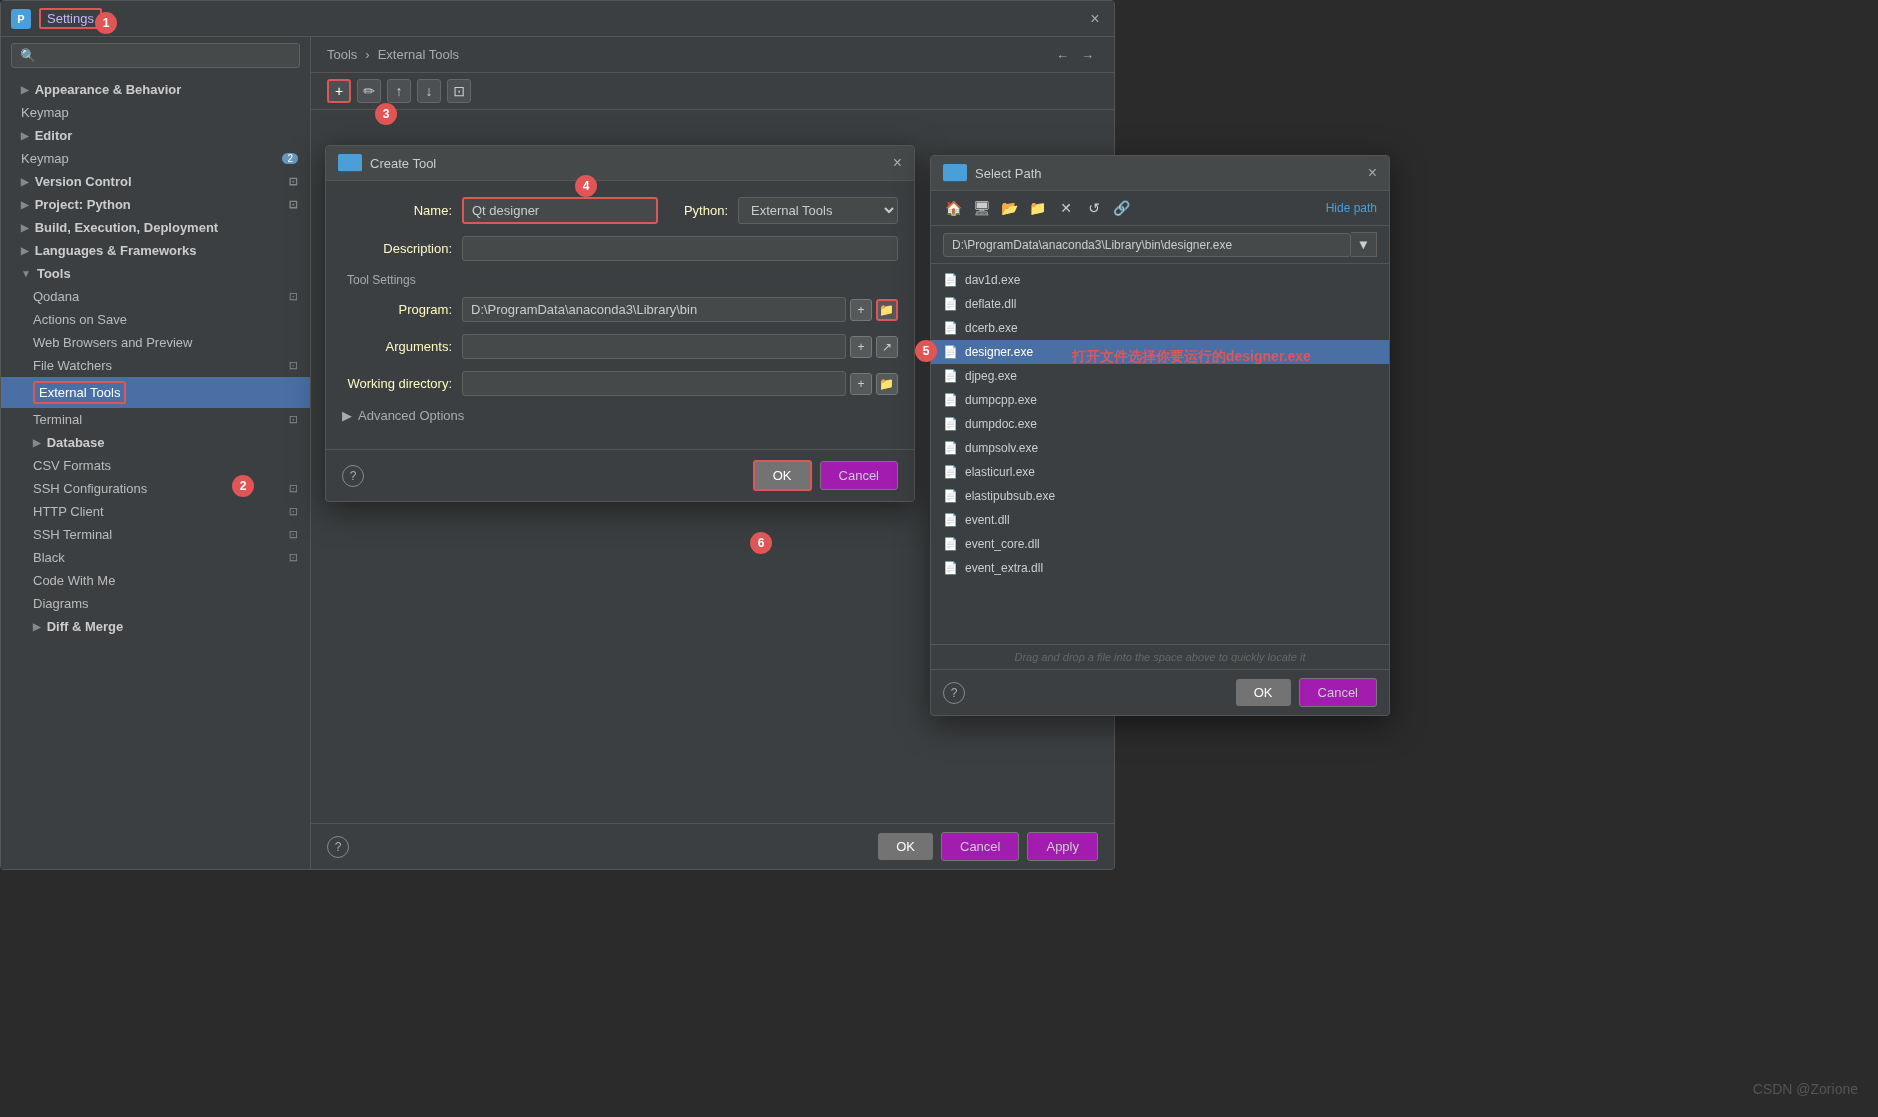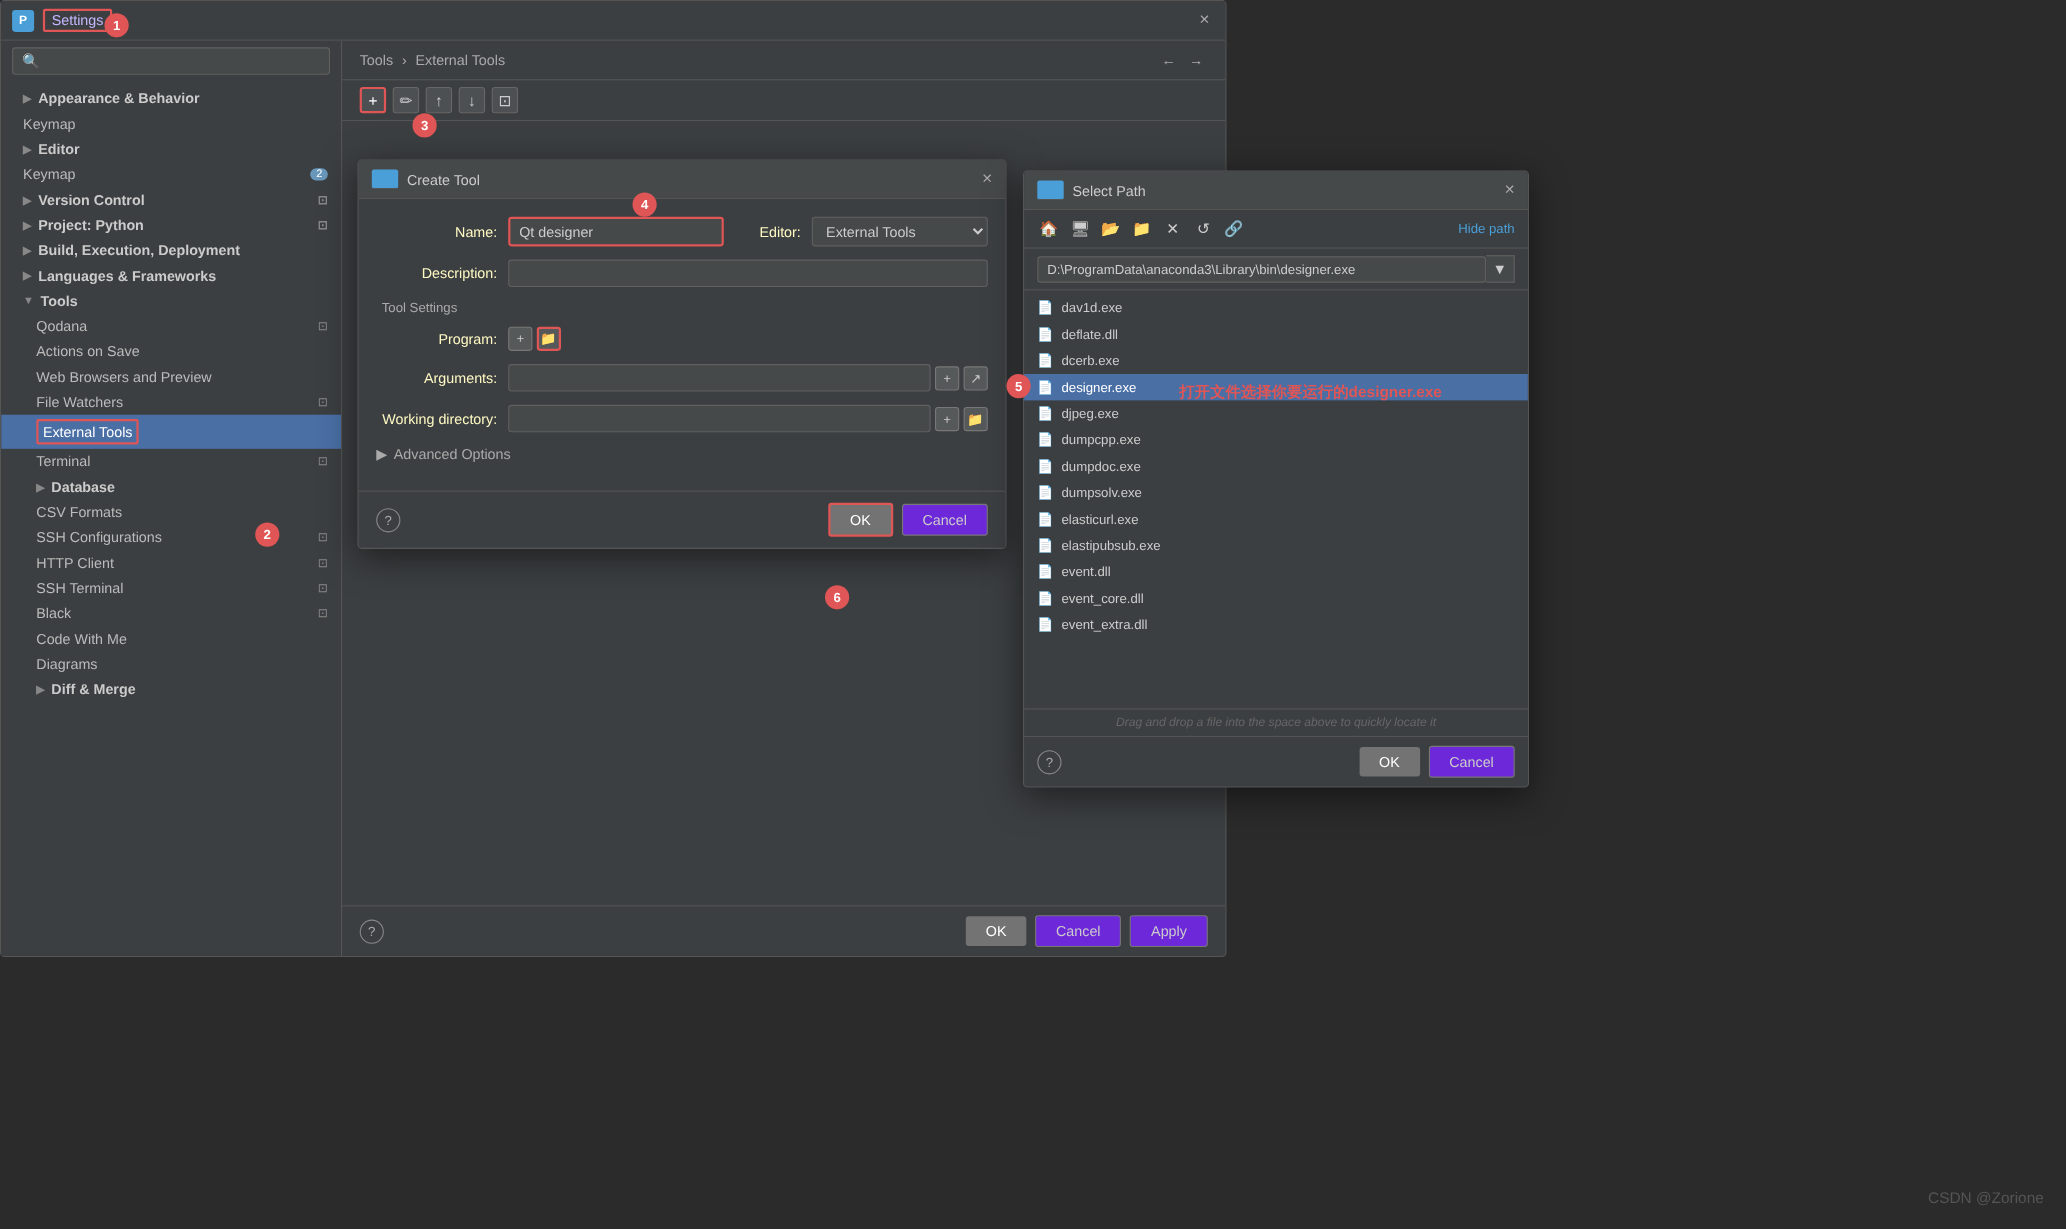--- a/index.html
+++ b/index.html
@@ -209,21 +209,21 @@
       cursor: pointer;
       font-size: 13px;
     }
 
     .btn-primary {
       background: #737373;
       color: white;
     }
 
     .btn-secondary {
-      background: #6d28d9;
+      background: #a21caf;
       color: #ccc;
       border: 1px solid #777;
     }
 
     .help-icon {
       width: 22px;
       height: 22px;
       border-radius: 50%;
       border: 1px solid #888;
       display: flex;
@@ -696,37 +696,38 @@
   <div class="dialog-title-bar">
     <div class="dialog-title-bar icon"></div>
     <span class="dialog-title">Create Tool</span>
     <span class="dialog-close">×</span>
   </div>
   <div class="dialog-body">
 
     <div class="form-row">
       <span class="form-label">Name:</span>
       <input type="text" class="form-input highlighted" style="width: 180px;" value="Qt designer">
-      <span class="form-label" style="width:60px; text-align:right;">Editor:</span>
+      <span class="form-label" style="width:60px; text-align:right;">Python:</span>
       <select class="form-select">
         <option>External Tools</option>
       </select>
     </div>
 
     <div class="form-row">
       <span class="form-label">Description:</span>
       <input type="text" class="form-input" style="flex: 1 1 0%;" value="">
     </div>
 
     <div class="tool-settings-section">
       <div class="section-title">Tool Settings</div>
 
       <div class="form-row">
         <span class="form-label">Program:</span>
         <div class="input-with-actions" style="flex:1;">
+          <input type="text" class="form-input" style="flex: 1 1 0%;" value="D:\ProgramData\anaconda3\Library\bin">
           <div class="input-action-btn">+</div>
           <div class="input-action-btn" style="border:2px solid #e05555;">📁</div>
         </div>
       </div>
 
       <div class="form-row">
         <span class="form-label">Arguments:</span>
         <div class="input-with-actions" style="flex:1;">
           <input type="text" class="form-input" style="flex: 1 1 0%;" value="">
           <div class="input-action-btn">+</div>

